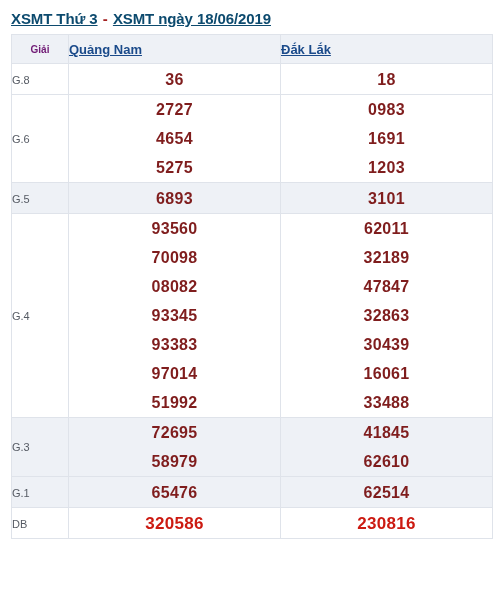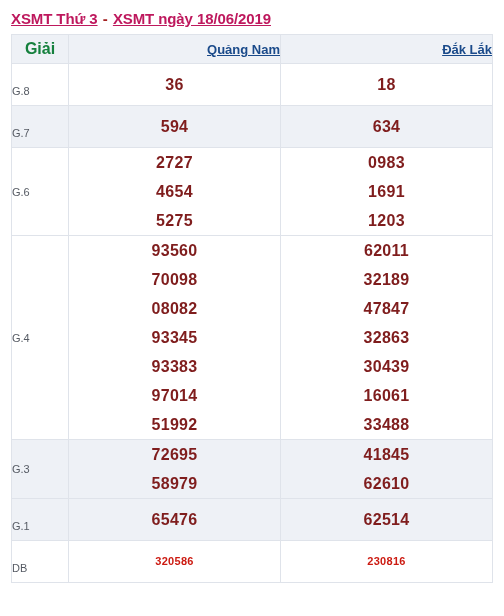--- a/index.html
+++ b/index.html
@@ -20,21 +20,21 @@
     box-sizing: border-box;
   }
 
   
   .title-bar {
     padding: 10px 0 9px 11px;
     height: 34px;
     box-sizing: border-box;
   }
   .title-link {
-    color: #be185d;
+    color: #0c4a6e;
     font-size: 15px;
     font-weight: bold;
     text-decoration: underline;
     letter-spacing: -0.1px;
     white-space: nowrap;
   }
   .title-sep {
     color: #a32020;
     font-size: 15px;
     font-weight: bold;
@@ -59,26 +59,26 @@
   col.c-prov  { width: 212px; }
 
   
   .hdr td {
     background: #eef1f6;
     height: 28px;
     border-bottom: 1px solid #dfe3ea;
   }
   .hdr-prize {
     text-align: center;
-    font-size: 16px;
-    font-weight: bold;
-    color: #15803d;
+    font-size: 10px;
+    font-weight: bold;
+    color: #701a75;
   }
   .hdr-prov {
-    text-align: right;
+    text-align: left;
   }
   .prov-link {
     color: #1a4a8a;
     font-size: 13px;
     font-weight: bold;
     text-decoration: underline;
     white-space: nowrap;
   }
 
   
@@ -88,38 +88,38 @@
   .cell-prize {
     text-align: left;
     padding-left: 10px;
     font-size: 11px;
     color: #555a63;
     vertical-align: top;
     padding-top: 7px;
   }
   .cell-prize.single {
     vertical-align: middle;
-    padding-top: 12px;
+    padding-top: 1px;
   }
   .cell-num {
     text-align: center;
     font-size: 16px;
     font-weight: bold;
     color: #7f1d1d;
     letter-spacing: 0.3px;
   }
   .cell-num .num-line {
     display: block;
     line-height: 29px;
     height: 29px;
   }
   tr.single-row td { height: 29px; }
   .cell-num.special {
     color: #cc1a11;
-    font-size: 11px;
+    font-size: 17px;
   }
 </style>
 </head>
 <body>
 
 <div class="page">
 
   <div class="title-bar">
     <a class="title-link" href="#">XSMT Thứ 3</a><span class="title-sep"> - </span><a class="title-link" href="#">XSMT ngày 18/06/2019</a>
   </div>
@@ -142,40 +142,40 @@
       </tr>
     <tr class="row-plain single-row">
           <td class="cell-prize single">G.8</td>
           <td class="cell-num">
             <span class="num-line">36</span>
           </td>
           <td class="cell-num">
             <span class="num-line">18</span>
           </td>
         </tr>
-        <tr class="row-alt single-row">
-          <td class="cell-prize single">G.7</td>
-          <td class="cell-num">
-            <span class="num-line">594</span>
-          </td>
-          <td class="cell-num">
-            <span class="num-line">634</span>
-          </td>
-        </tr>
         <tr class="row-plain">
           <td class="cell-prize">G.6</td>
           <td class="cell-num">
             <span class="num-line">2727</span>
             <span class="num-line">4654</span>
             <span class="num-line">5275</span>
           </td>
           <td class="cell-num">
             <span class="num-line">0983</span>
             <span class="num-line">1691</span>
             <span class="num-line">1203</span>
+          </td>
+        </tr>
+        <tr class="row-alt single-row">
+          <td class="cell-prize single">G.5</td>
+          <td class="cell-num">
+            <span class="num-line">6893</span>
+          </td>
+          <td class="cell-num">
+            <span class="num-line">3101</span>
           </td>
         </tr>
         <tr class="row-plain">
           <td class="cell-prize">G.4</td>
           <td class="cell-num">
             <span class="num-line">93560</span>
             <span class="num-line">70098</span>
             <span class="num-line">08082</span>
             <span class="num-line">93345</span>
             <span class="num-line">93383</span>

